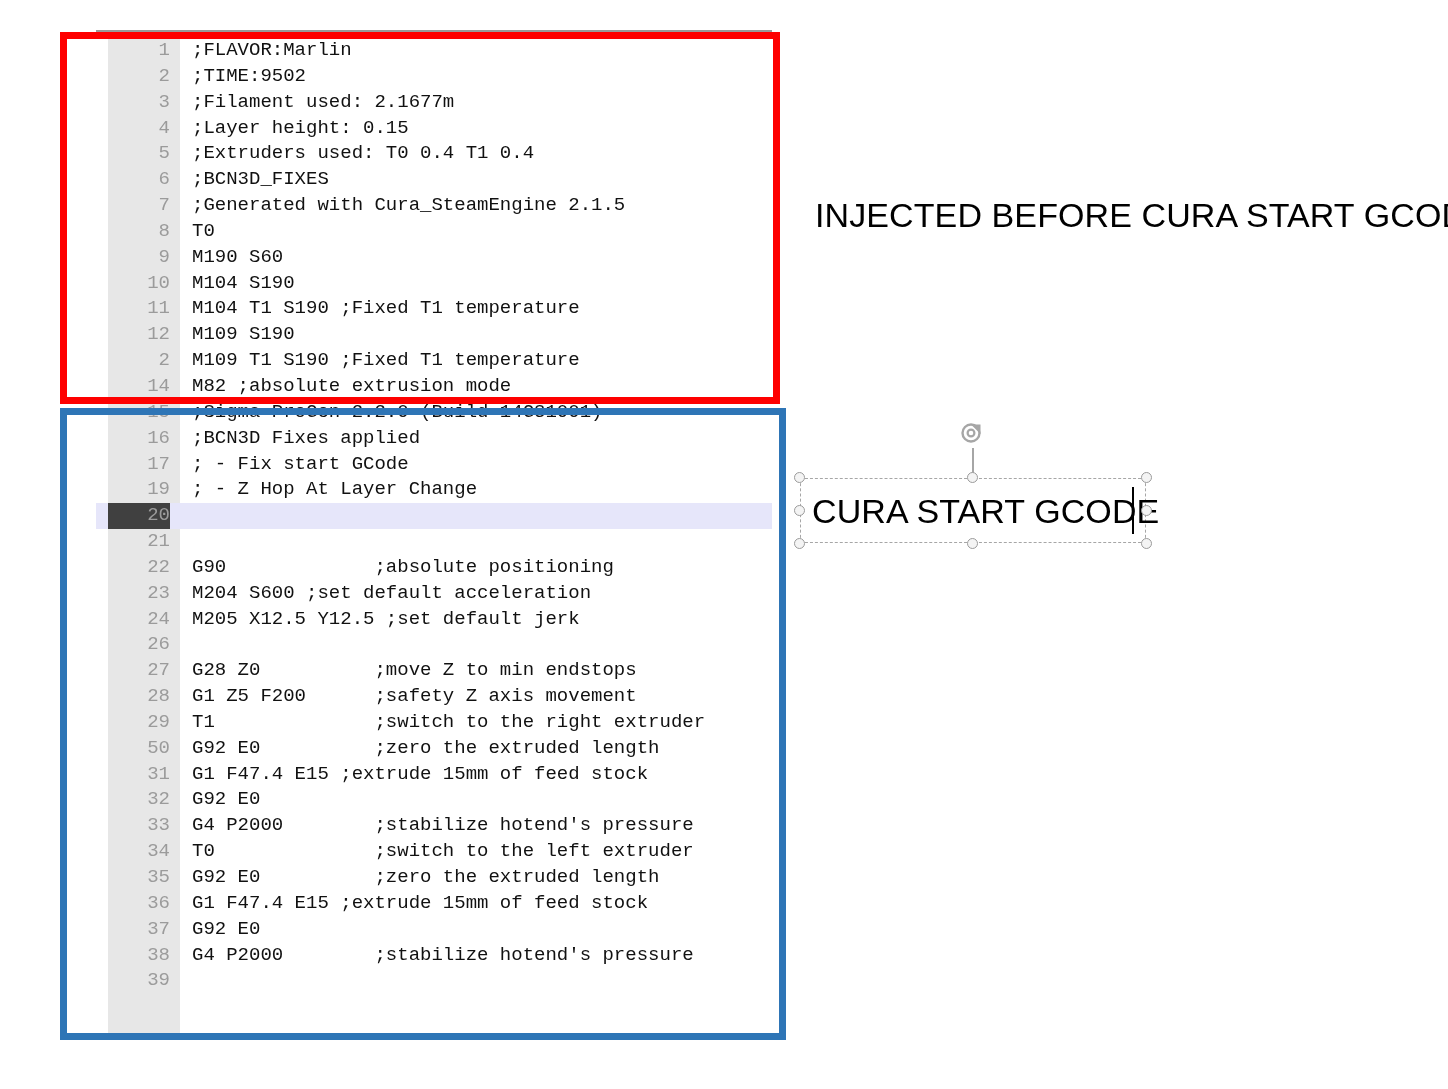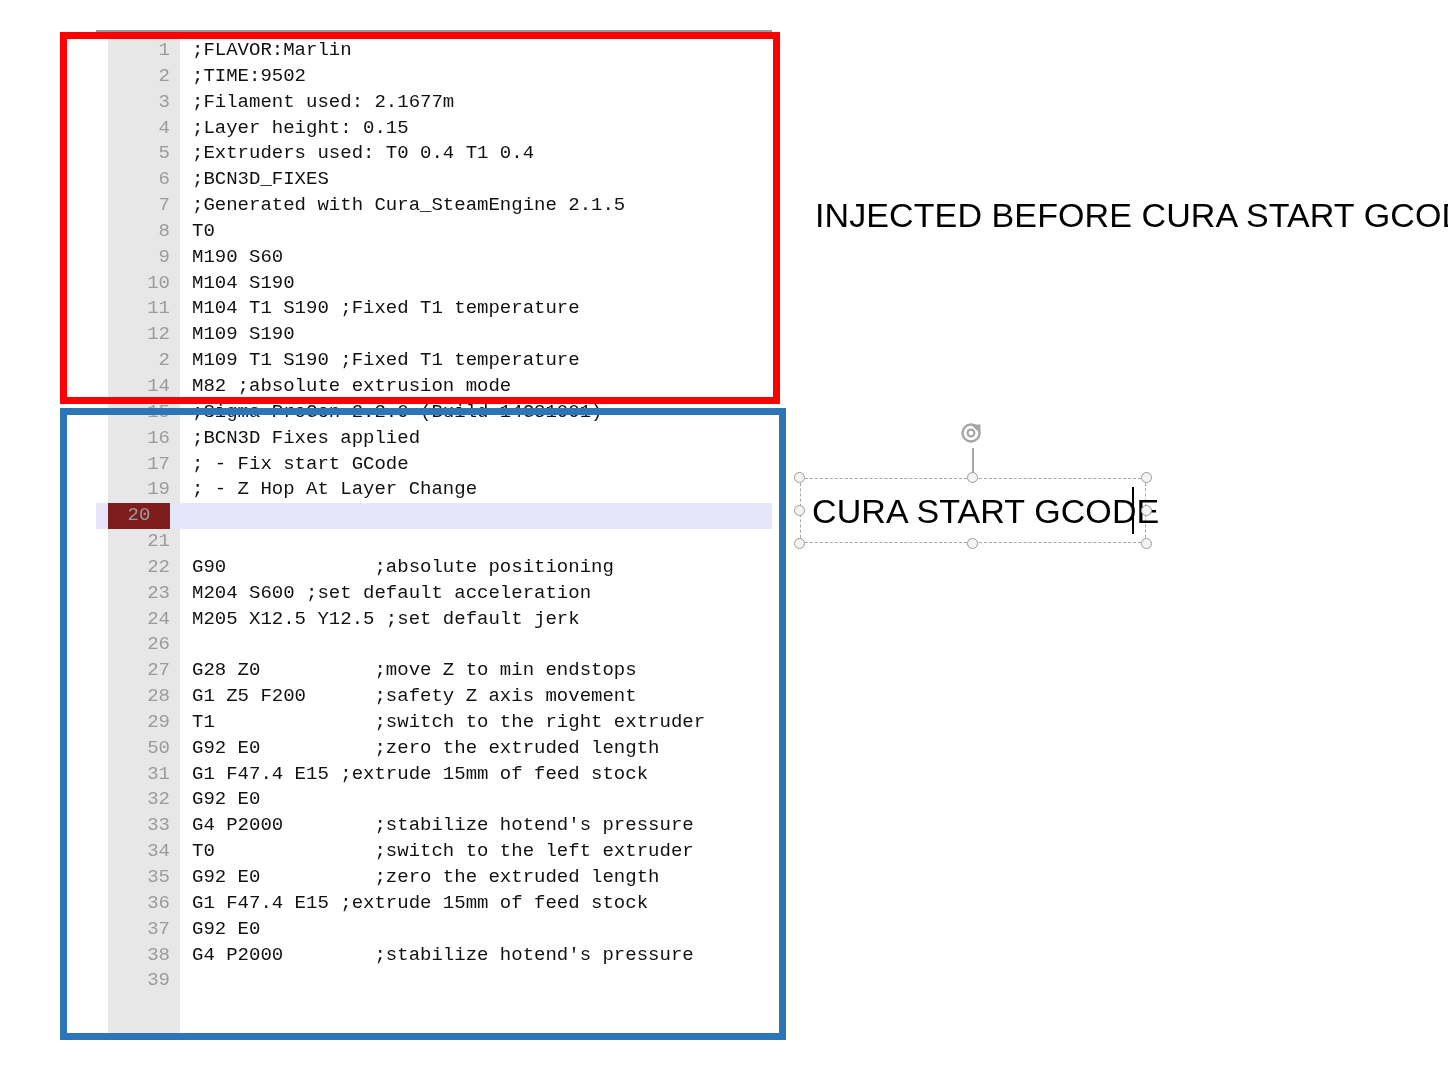--- a/index.html
+++ b/index.html
@@ -87,22 +87,21 @@
   .code-line .linetext {
     position: absolute;
     left: 96px;
     top: 0;
     white-space: pre;
   }
   .code-line.current {
     background: #e6e6fa;
   }
   .code-line.current .lineno {
-    background: #7f1d1d;
-    text-align: center;
+    background: #404040;
   }
 
   
   #red-box {
     position: absolute;
     left: 60px;
     top: 32px;
     width: 720px;
     height: 372px;
     border: 7px solid #fe0000;

